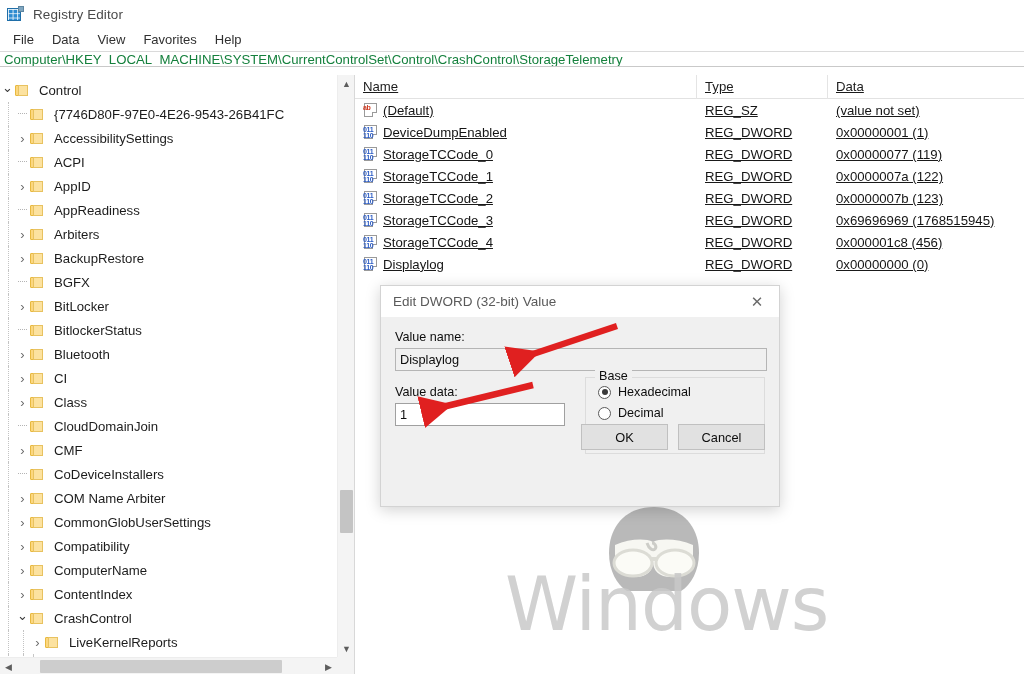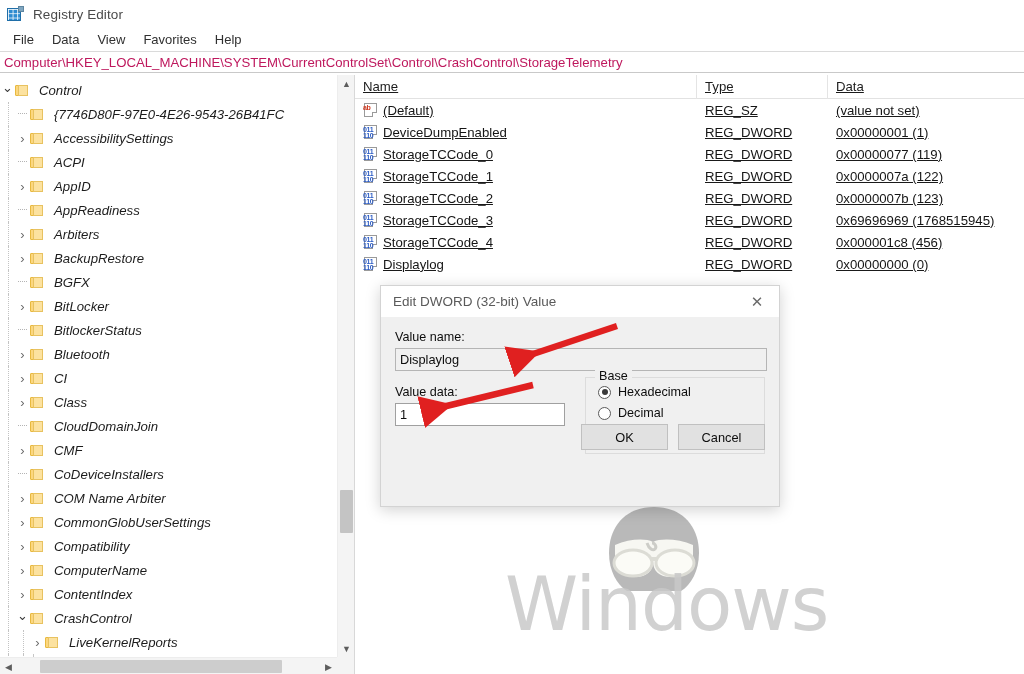--- a/index.html
+++ b/index.html
@@ -38,23 +38,23 @@
 
   
   #menubar{
     height:23px; display:flex; align-items:center; padding-left:4px;
     background:#ffffff; font-size:13px; color:#303030;
   }
   #menubar .mi{ padding:1px 9px; cursor:default; }
 
   
   #addressbar{
-    height:22px; border-top:1px solid #dadada; border-bottom:1px solid #c9c9c9;
+    height:16px; border-top:1px solid #dadada; border-bottom:1px solid #c9c9c9;
     background:#ffffff; display:flex; align-items:center; padding-left:4px;
-    font-size:13.2px; color:#be185d; white-space:nowrap; overflow:hidden;
+    font-size:13.2px; color:#15803d; white-space:nowrap; overflow:hidden;
   }
 
   
   #main{
     position:absolute; left:0; top:75px; right:0; bottom:0;
     display:flex; background:#ffffff;
   }
 
   
   #tree-pane{
@@ -97,21 +97,21 @@
     position:relative;
   }
   .folder .back{
     position:absolute; left:0; top:1px; width:13px; height:11px;
     background:#fcd77f; border:1px solid #e8b93f; border-radius:1px 2px 1px 1px;
   }
   .folder .front{
     position:absolute; left:3px; top:1px; width:10px; height:11px;
     background:#fce2a0; border:1px solid #e8c260;
   }
-  .node .label{ padding:0 4px; line-height:17px; border-radius:1px;font-style:italic; }
+  .node .label{ padding:0 4px; line-height:17px; border-radius:1px; }
 
   
   #tree-vscroll{
     position:absolute; right:0; top:0; width:17px; bottom:17px;
     background:#f4f4f4; border-left:1px solid #ededed;
   }
   .sb-arrow{
     width:17px; height:17px; display:flex; align-items:center;
     justify-content:center; color:#5d5d5d; font-size:9px; background:#f4f4f4;
   }

